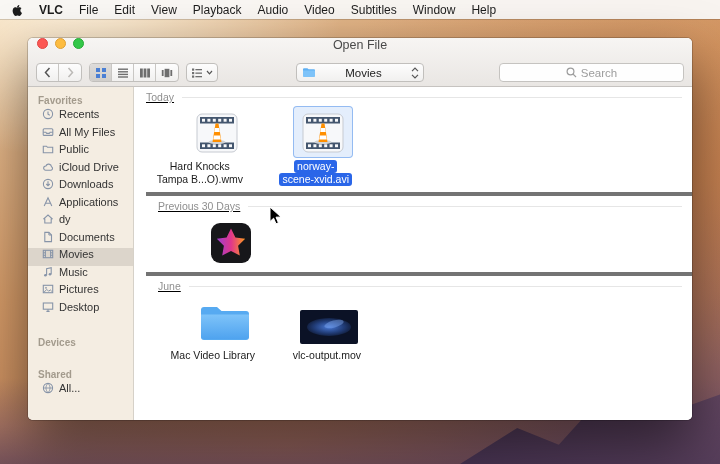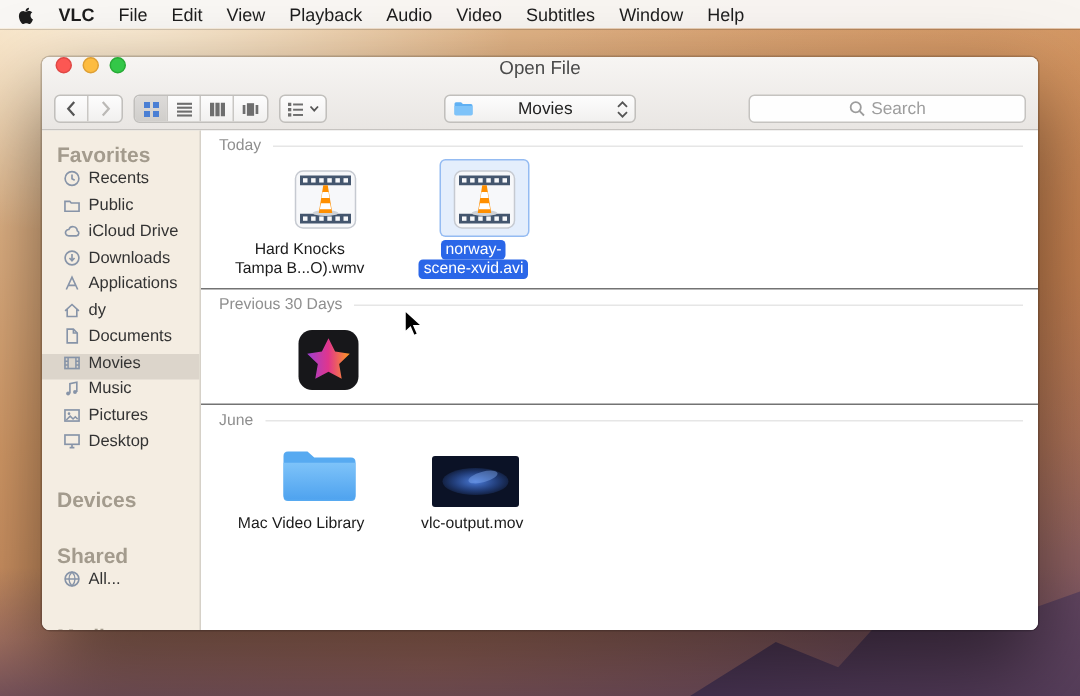--- a/index.html
+++ b/index.html
@@ -56,29 +56,29 @@
     display:flex; align-items:center; padding:0 4px 0 5px; gap:4px; font-size:11.5px; color:#222; }
   .path-dd .lbl { flex:1; }
   .search { margin-left:auto; width:185px; height:19px; border:1px solid #c5c3c0; border-radius:4px;
     background:#fefefe; display:flex; align-items:center; justify-content:center; gap:4px;
     color:#9d9d9d; font-size:11.5px; }
 
   
   .wbody { flex:1; min-height:0; display:flex; }
   .sidebar { width:106px; background:#f4ede2; border-right:1px solid #d6d1c8; padding-top:5px;
     font-size:11px; color:#333; overflow:hidden; flex:none; }
-  .sb-h { font-size:14px; font-weight:bold; color:#a39b8d; padding:3px 0 2px 10px; }
+  .sb-h { font-size:10px; font-weight:bold; color:#a39b8d; padding:3px 0 2px 10px; }
   .sb-h.gap { margin-top:16px; }
   .sb-item { display:flex; align-items:flex-start; height:17.5px; padding-left:14px; gap:5px; white-space:nowrap; }
   .sb-item .sb-ic { color:#8794a8; display:flex; width:12px; flex:none; }
   .sb-item.selected { background:#dcd5cb; }
 
-  .content { flex:1; background:#fff; overflow:hidden; font-size:10.5px; }
+  .content { flex:1; background:#fff; overflow:hidden; font-size:10.5px;text-decoration:underline; }
   .group { padding:3px 10px 6px 12px; }
-  .group + .group { border-top:1px solid #737373; }
+  .group + .group { border-top:4px solid #737373;margin-left:12px; }
   .g-head { display:flex; align-items:center; color:#8f8f8f; font-size:10.5px; height:14px; }
   .g-head::after { content:""; flex:1; height:1px; background:#e6e6e6; margin-left:8px; }
   .files { display:flex; align-items:flex-end; gap:6px; margin-top:3px; }
   .file { width:100px; display:flex; flex-direction:column; align-items:flex-end; }
   .icon-box { height:50px; display:flex; align-items:flex-end; justify-content:center; padding:2px 6px;
     border-radius:3px; }
   .file.selected .icon-box { background:#e4eefc; box-shadow:0 0 0 1px #94bbf2; }
   .fname { margin-top:3px; text-align:center; line-height:13px; color:#1b1b1b; }
   .fname .ln { display:inline-block; padding:0 3px; border-radius:3px; }
   .file.selected .fname .ln { background:#2a66e8; color:#fff; }
@@ -232,20 +232,29 @@
       <div class="sb-h">Favorites</div>
 
       <div class="sb-item">
         <span class="sb-ic">
             <svg width="12" height="12" viewBox="0 0 12 12">
               <circle cx="6" cy="6" r="4.6" fill="none" stroke="currentColor" stroke-width="1.1"></circle>
               <path d="M6 3.4V6.2L7.8 7.2" fill="none" stroke="currentColor" stroke-width="1.1"></path>
             </svg>
           </span>
         <span>Recents</span>
+      </div>
+      <div class="sb-item">
+        <span class="sb-ic">
+            <svg width="12" height="12" viewBox="0 0 12 12">
+              <rect x="1.2" y="2.8" width="9.6" height="6.6" rx="1" fill="none" stroke="currentColor" stroke-width="1.1"></rect>
+              <path d="M1.2 6.2h2.6l.9 1.2h2.6l.9-1.2h2.6" fill="none" stroke="currentColor" stroke-width="1.1"></path>
+            </svg>
+          </span>
+        <span>All My Files</span>
       </div>
       <div class="sb-item">
         <span class="sb-ic">
             <svg width="12" height="12" viewBox="0 0 12 12">
               <path d="M1.3 3.2h3.2l1 1.1h5.2v5.5H1.3z" fill="none" stroke="currentColor" stroke-width="1.1"></path>
             </svg>
           </span>
         <span>Public</span>
       </div>
       <div class="sb-item">

